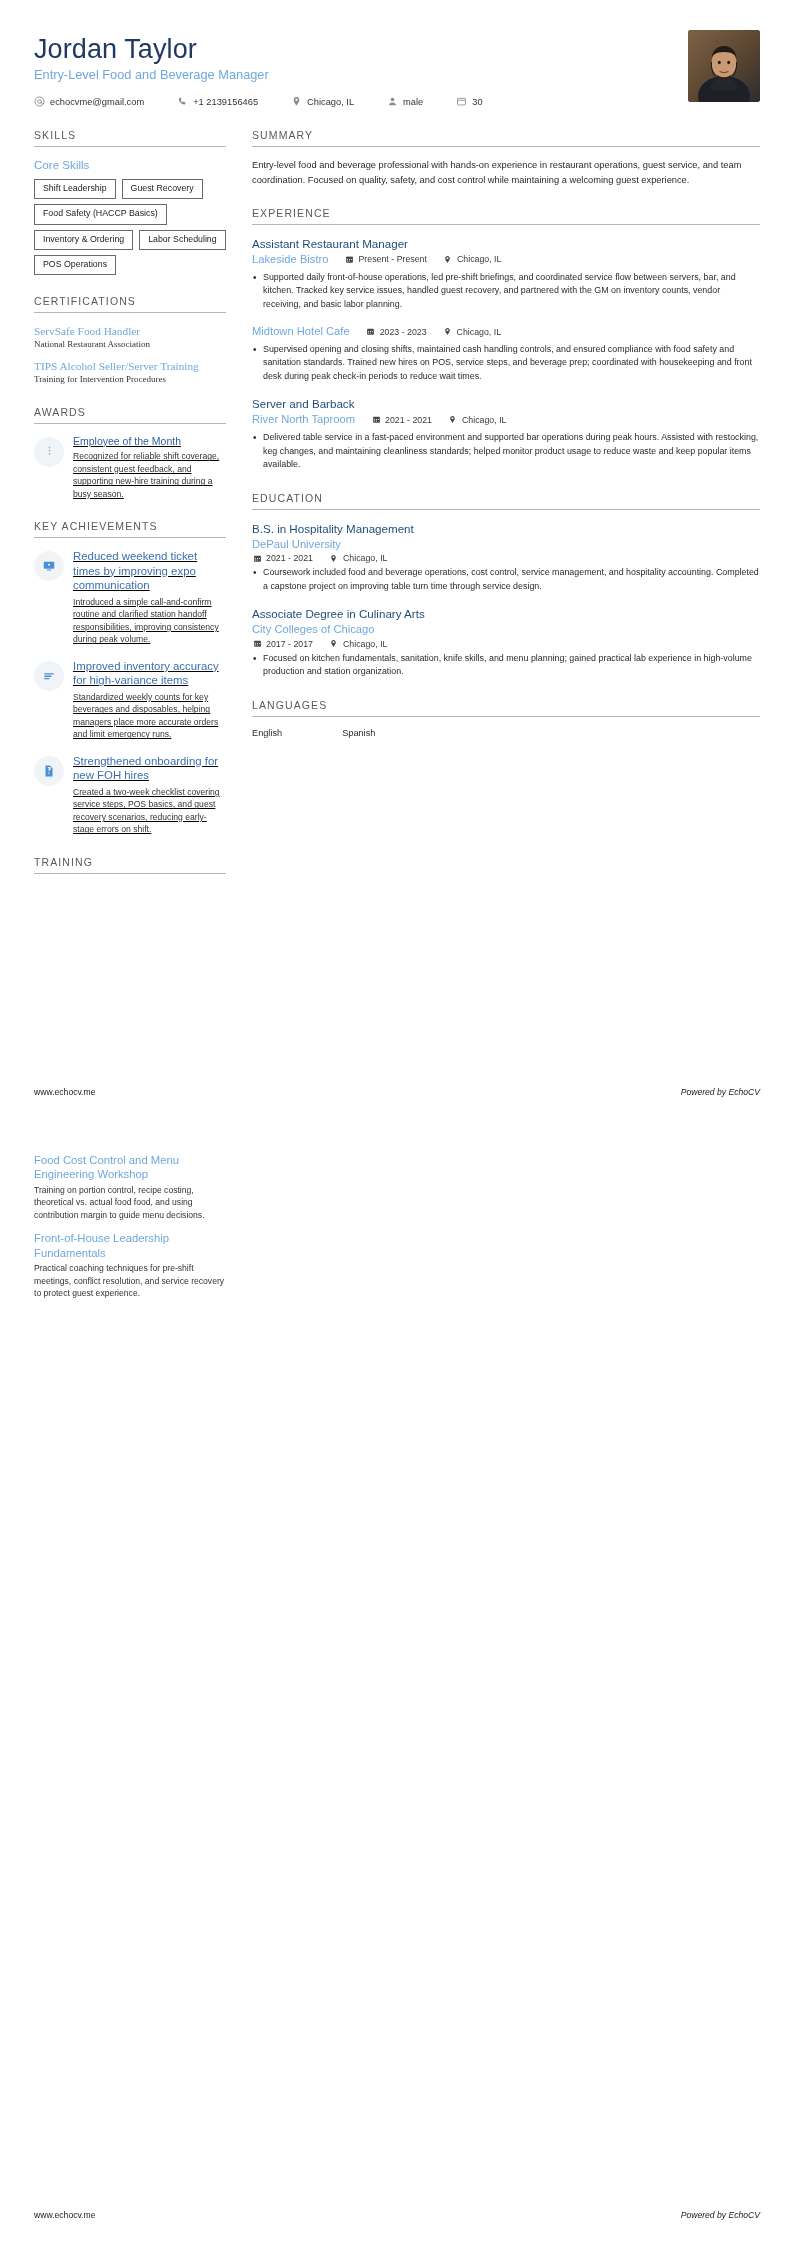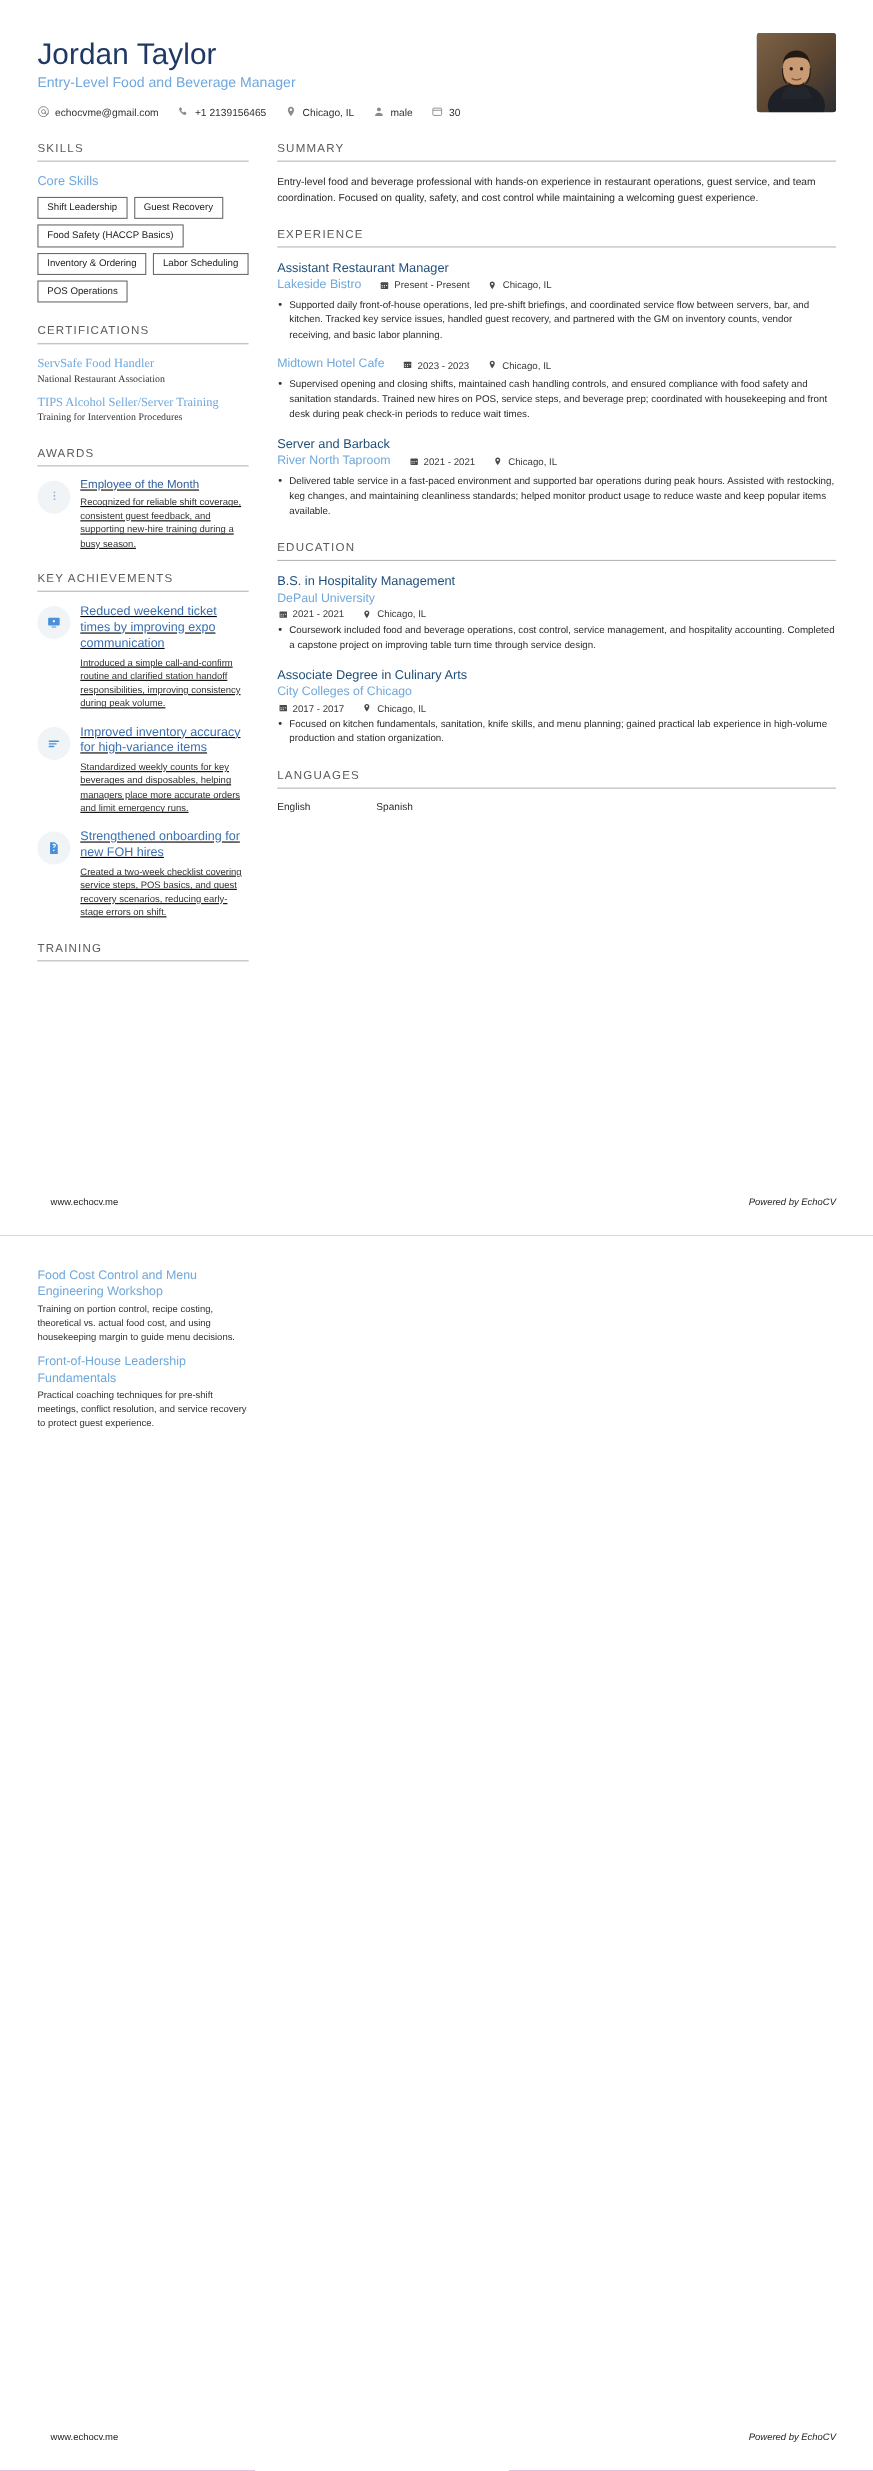--- a/index.html
+++ b/index.html
@@ -51,21 +51,21 @@
     font-size: 12.8px;
     color: #6fa8dc;
     font-weight: 400;
     line-height: 1.25;
     margin-bottom: 13px;
   }
   .contact-row {
     display: flex;
     align-items: center;
     flex-wrap: wrap;
-    gap: 0px;
+    gap: 16px;
     font-size: 9.3px;
     color: #333333;
   }
   .contact-item {
     display: inline-flex;
     align-items: center;
     margin-right: 17px;
     white-space: nowrap;
   }
   .contact-item .ci {
@@ -274,21 +274,21 @@
     display: flex;
     gap: 60px;
     font-size: 9.2px;
     color: #2b2b2b;
     margin-top: 7px;
   }
 
   
   .page-footer {
     position: absolute;
-    left: 46px;
+    left: 34px;
     right: 34px;
     bottom: 26px;
     display: flex;
     align-items: center;
     justify-content: space-between;
     font-size: 8.6px;
     color: #222;
   }
   .footer-brand { color: #222; font-style: italic; }
 </style>
@@ -672,21 +672,21 @@
 
   <div class="page page-2">
     <div class="page-inner">
 
       <div class="body-cols" style="margin-top:0;">
         <div class="col-left">
 
           <div class="section">
             <div class="train-item">
               <div class="train-title">Food Cost Control and Menu Engineering Workshop</div>
-              <div class="train-desc">Training on portion control, recipe costing, theoretical vs. actual food cost, and using housekeeping margin to guide menu decisions.</div>
+              <div class="train-desc">Training on portion control, recipe costing, theoretical vs. actual food food, and using contribution margin to guide menu decisions.</div>
             </div>
             <div class="train-item">
               <div class="train-title">Front-of-House Leadership Fundamentals</div>
               <div class="train-desc">Practical coaching techniques for pre-shift meetings, conflict resolution, and service recovery to protect guest experience.</div>
             </div>
           </div>
 
         </div>
         <div class="col-right"></div>
       </div>

